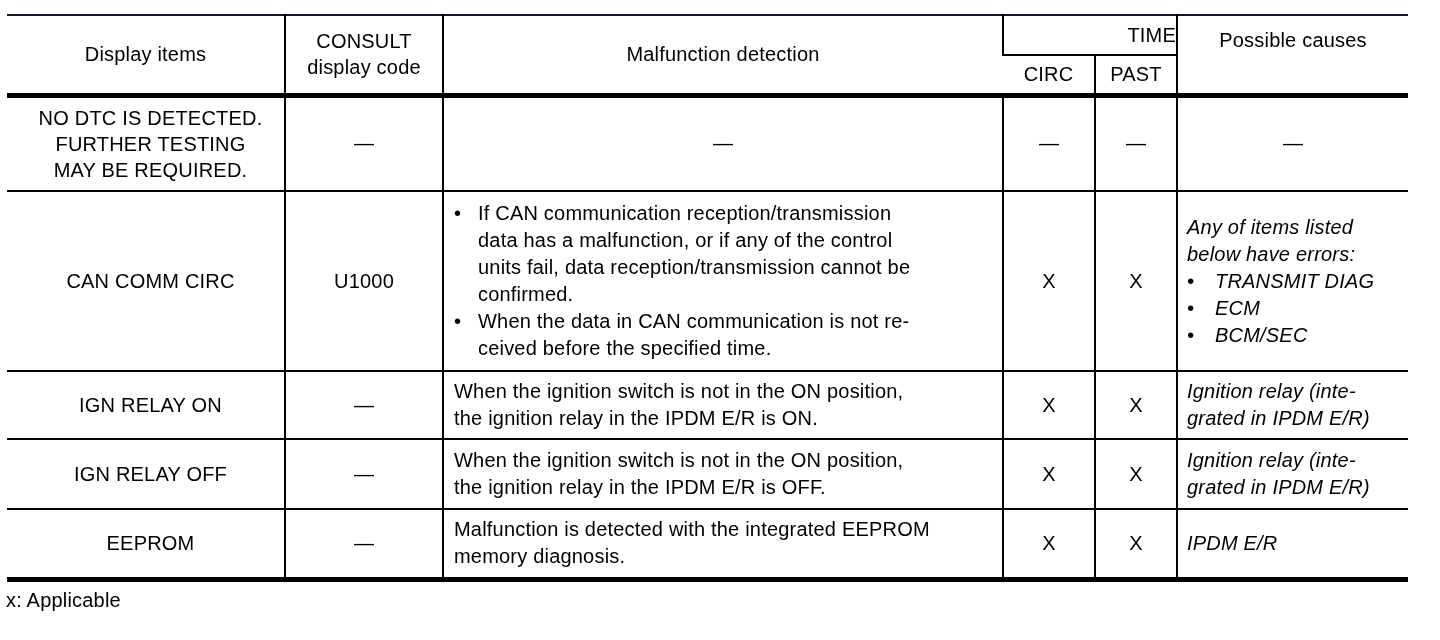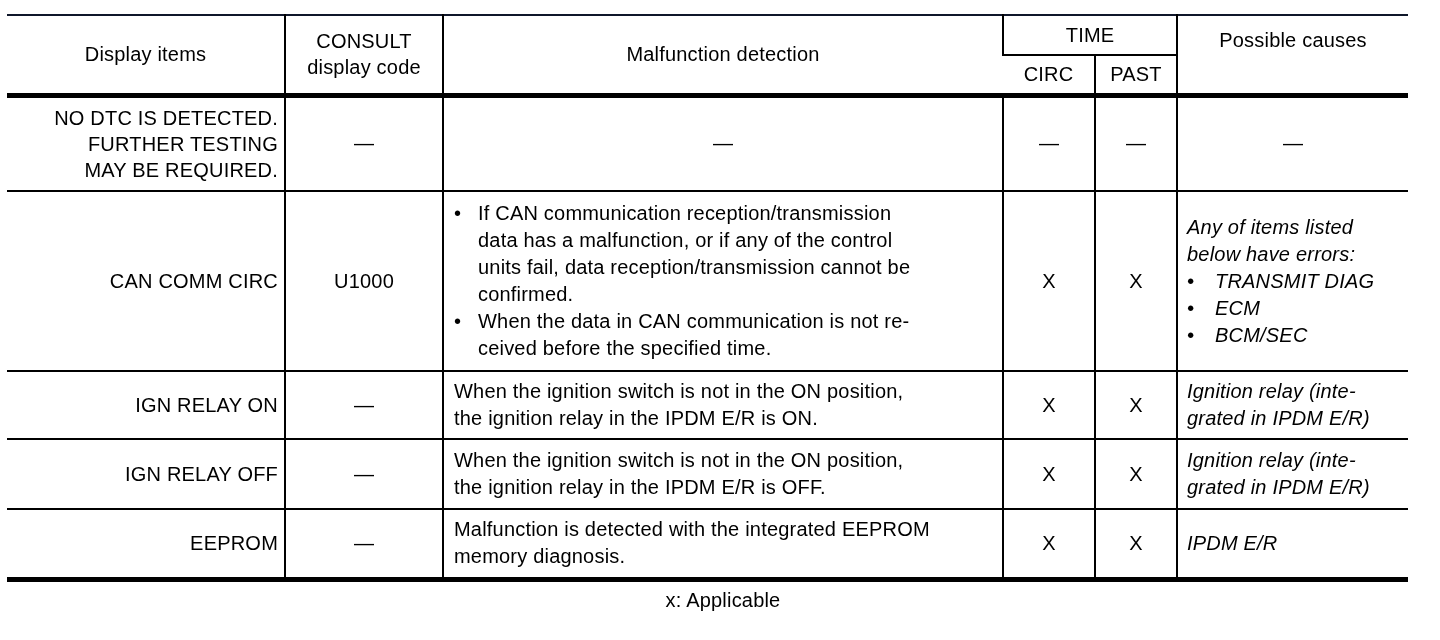--- a/index.html
+++ b/index.html
@@ -33,26 +33,25 @@
   thead { border-bottom: 5px solid #000; }
   tbody td { border-top: 2px solid #000; }
   .hr1 { height: 40px; }
   .hr2 { height: 40px; }
   .r1 { height: 96px; }
   .r2 { height: 180px; }
   .r3 { height: 56px; }
   .r4 { height: 70px; }
   .r5 { height: 70px; }
   .th { text-align: center; line-height: 26px; }
-  .th-time { border-bottom: 2px solid #000; }
+  .th-time { border-bottom: 2px solid #000; text-align: right; }
   .th-causes { vertical-align: top; padding-top: 11px; }
   .c-item {
-    text-align: right;
+    text-align: center;
     padding-left: 10px;
-    padding-right: 6px;
     line-height: 26px;
   }
   .c-code, .c-x { text-align: center; }
   .c-malf {
     text-align: left;
     padding: 6px 8px 6px 10px;
     line-height: 27px;
   }
   .c-causes {
     text-align: left;
@@ -61,21 +60,20 @@
     line-height: 27px;
     font-style: italic;
   }
   .line { display: block; }
   .bullet { display: flex; align-items: flex-start; }
   .bullet .marker { flex: 0 0 24px; }
   .c-causes .bullet .marker { flex: 0 0 28px; }
   .footnote {
     margin: 6px 0 0 6px;
     line-height: 24px;
-    text-align: center;
   }
 </style>
 </head>
 <body>
 
 <table class="dtc">
   <colgroup>
     <col style="width:278px">
     <col style="width:158px">
     <col style="width:560px">

